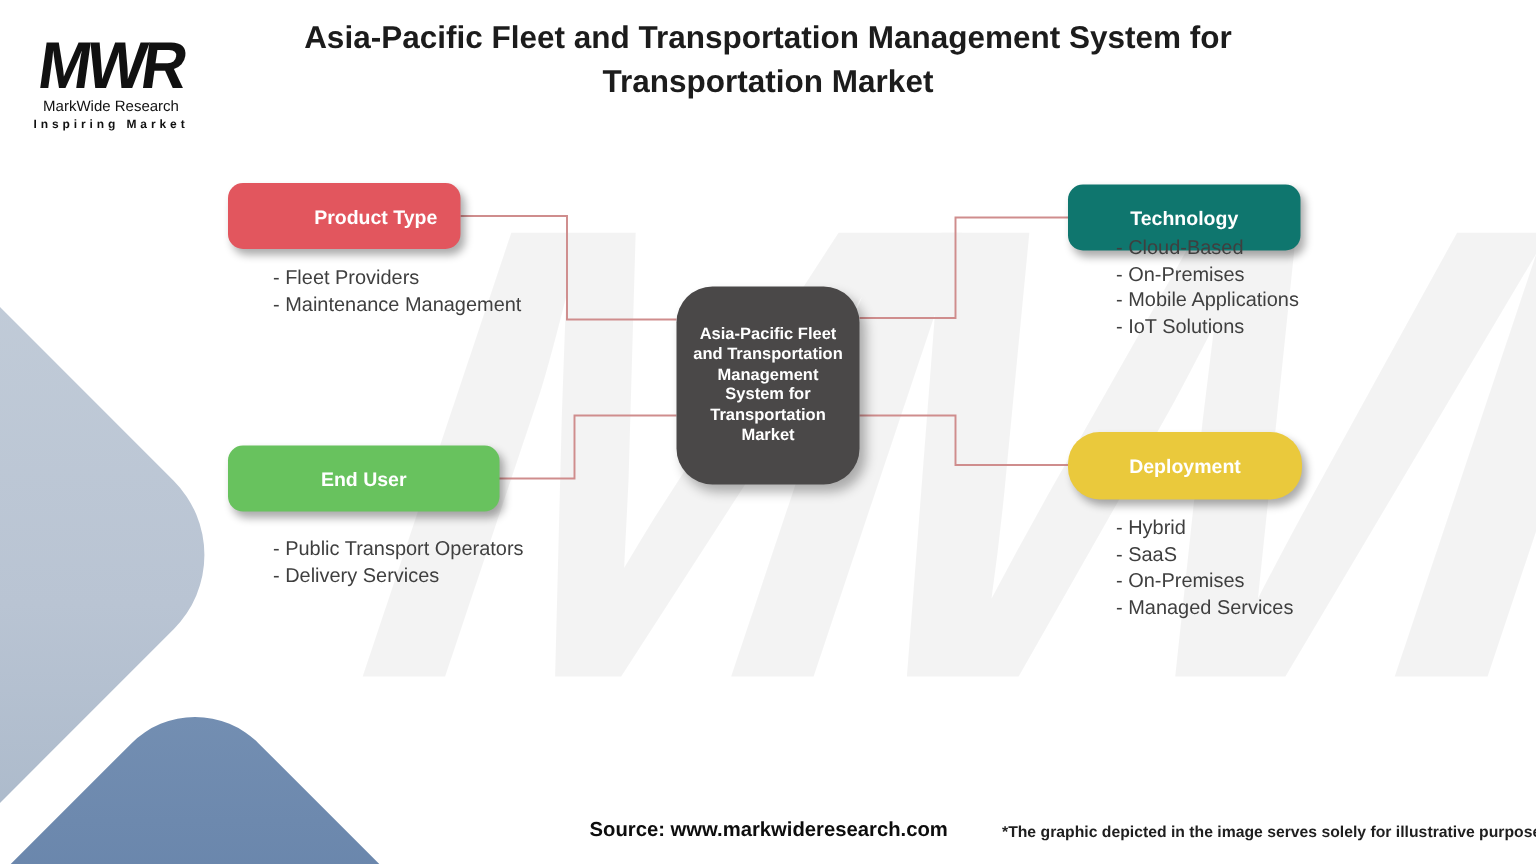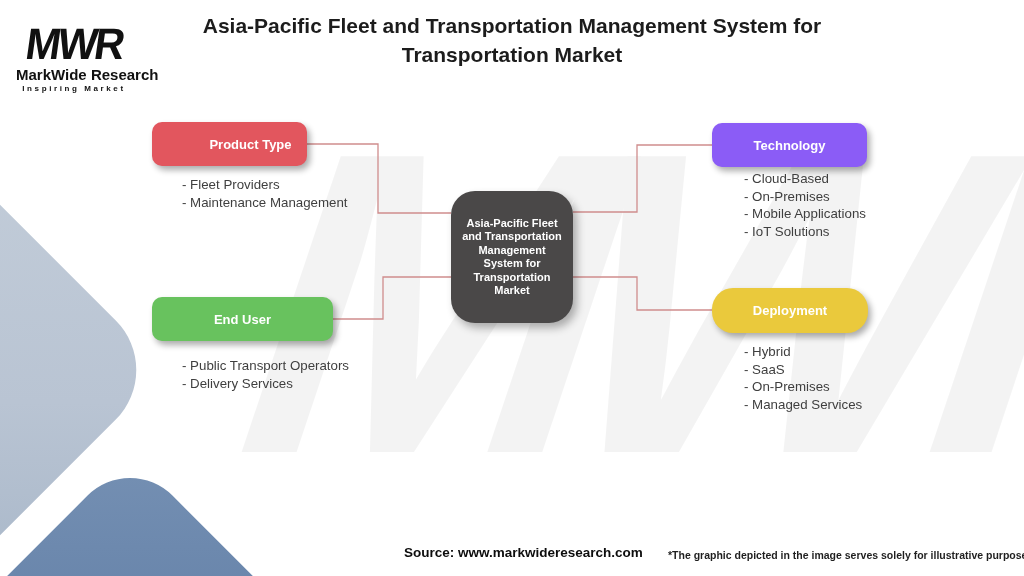--- a/index.html
+++ b/index.html
@@ -25,21 +25,21 @@
     font-size:430px; font-weight:bold; font-style:italic;
     letter-spacing:-38px; line-height:430px; color:#000; opacity:0.045;
     transform:skewX(-8deg); white-space:nowrap; pointer-events:none;
   }
   
   .logo { position:absolute; left:16px; top:22px; width:116px; text-align:center; z-index:2; color:#111; }
   .logo-acronym {
     font-size:42px; font-weight:bold; line-height:44px; letter-spacing:-3px;
     transform:skewX(-8deg) scaleY(1.05); display:inline-block;
   }
-  .logo-name { font-size:15px; font-weight:bold; margin-top:0px; white-space:nowrap; }
+  .logo-name { font-size:10px; font-weight:normal; margin-top:0px; white-space:nowrap; }
   .logo-tagline { font-size:8px; font-weight:bold; letter-spacing:2.6px; margin-top:1px; white-space:nowrap; }
   
   .title {
     position:absolute; left:172px; top:11px; width:680px; z-index:2;
     text-align:center; font-size:21px; font-weight:bold; line-height:29px;
     color:var(--title-text);
   }
   
   .connector-layer { position:absolute; left:0; top:0; z-index:1; }
   .connector { fill:none; stroke:var(--connector); stroke-width:1.3; }
@@ -50,36 +50,36 @@
     color:#fff; font-size:13px; font-weight:bold;
     box-shadow:3px 4px 6px rgba(0,0,0,0.33);
   }
   .box-product-type { left:152px; top:122px; width:155px; height:44px; }
   .box-technology  { left:712px; top:123px; width:155px; height:44px; }
   .box-end-user    { left:152px; top:297px; width:181px; height:44px; }
   .box-deployment  { left:712px; top:288px; width:156px; height:45px; }
   
   .list { position:absolute; z-index:2; font-size:13.3px; line-height:17.6px; color:var(--list-text); }
   .list-product-type { left:182px; top:176px; }
-  .list-technology   { left:744px; top:170px; }
+  .list-technology   { left:744px; top:156px; }
   .list-end-user     { left:182px; top:357px; }
   .list-deployment   { left:744px; top:343px; }
   
   .center-node {
     position:absolute; left:451px; top:191px; width:122px; height:132px; z-index:3;
     background:var(--center-node-bg); border-radius:24px;
     display:flex; align-items:center; justify-content:center;
     padding:8px 9px; text-align:center;
     color:#fff; font-size:11px; font-weight:bold; line-height:13.5px;
     box-shadow:4px 5px 8px rgba(0,0,0,0.3);
   }
   
   .source {
     position:absolute; left:393px; top:545px; z-index:2;
-    font-size:13.5px; font-weight:bold; color:#0d0d0d; white-space:nowrap;margin-left:11px;
+    font-size:13.5px; font-weight:bold; color:#0d0d0d; white-space:nowrap;
   }
   .disclaimer {
     position:absolute; left:668px; top:549px; z-index:2;
     font-size:10.5px; font-weight:bold; color:#1f1f1f; white-space:nowrap;
   }
 </style>
 </head>
 <body>
 
 <div class="canvas">
@@ -99,21 +99,21 @@
   <svg class="connector-layer" width="1024" height="576">
     <polyline class="connector" points="307,144 378,144 378,213 451,213"></polyline>
     <polyline class="connector" points="573,212 637,212 637,145 712,145"></polyline>
     <polyline class="connector" points="316,319 383,319 383,277 451,277"></polyline>
     <polyline class="connector" points="573,277 637,277 637,310 712,310"></polyline>
   </svg>
 
   <div class="cat-box box-product-type" style="background: rgb(226, 86, 94); padding-left: 42px;">
     <span>Product Type</span>
   </div>
-  <div class="cat-box box-technology" style="background: #8b5cf6; text-align: center;">
+  <div class="cat-box box-technology" style="background: #0f766e; text-align: center;">
     <span>Technology</span>
   </div>
   <div class="cat-box box-end-user" style="background: rgb(104, 194, 94);">
     <span>End User</span>
   </div>
   <div class="cat-box box-deployment" style="background: rgb(234, 201, 60); border-radius: 21px;">
     <span>Deployment</span>
   </div>
 
   <div class="list list-product-type">

